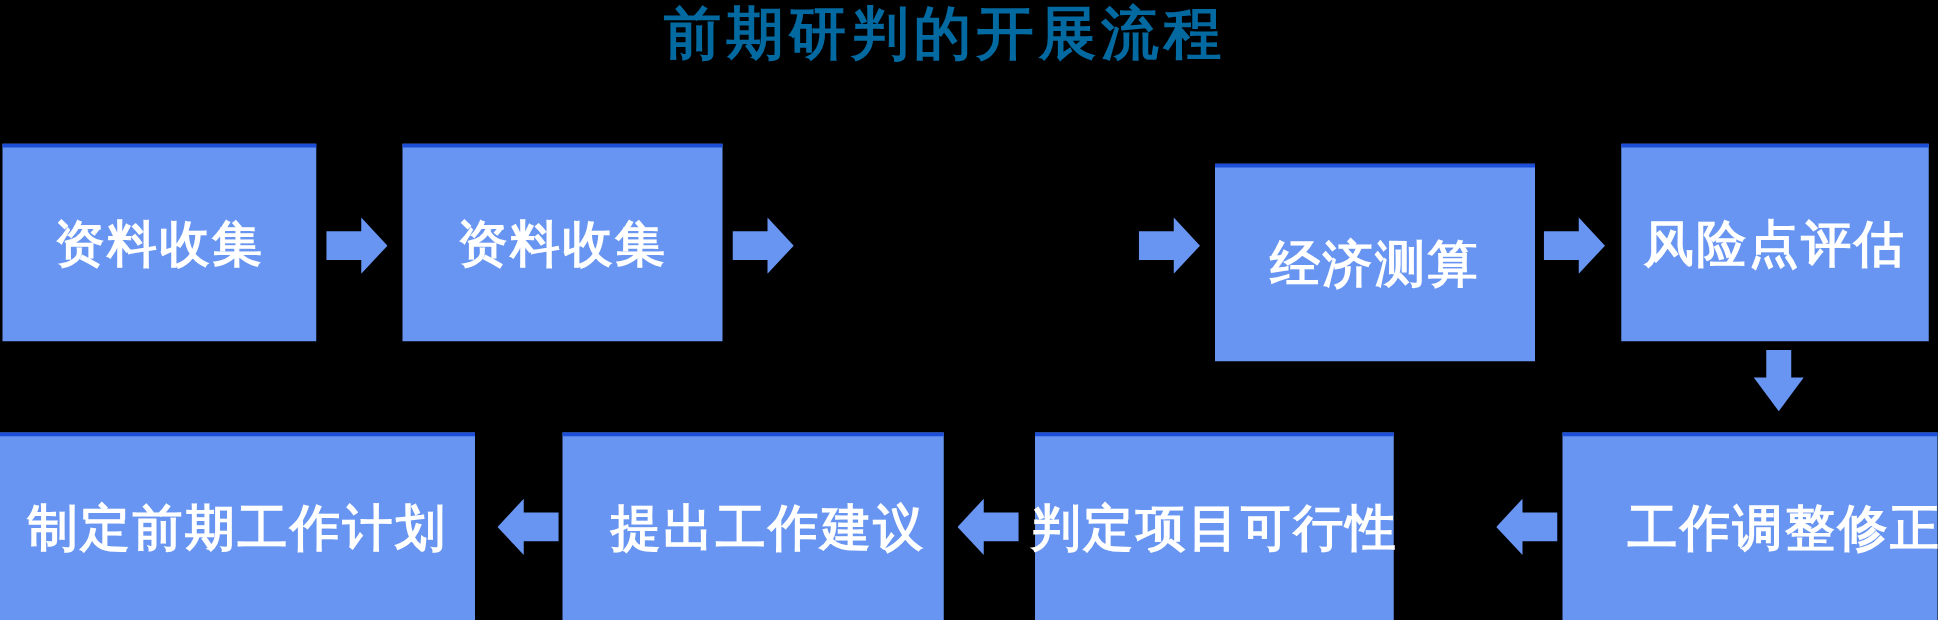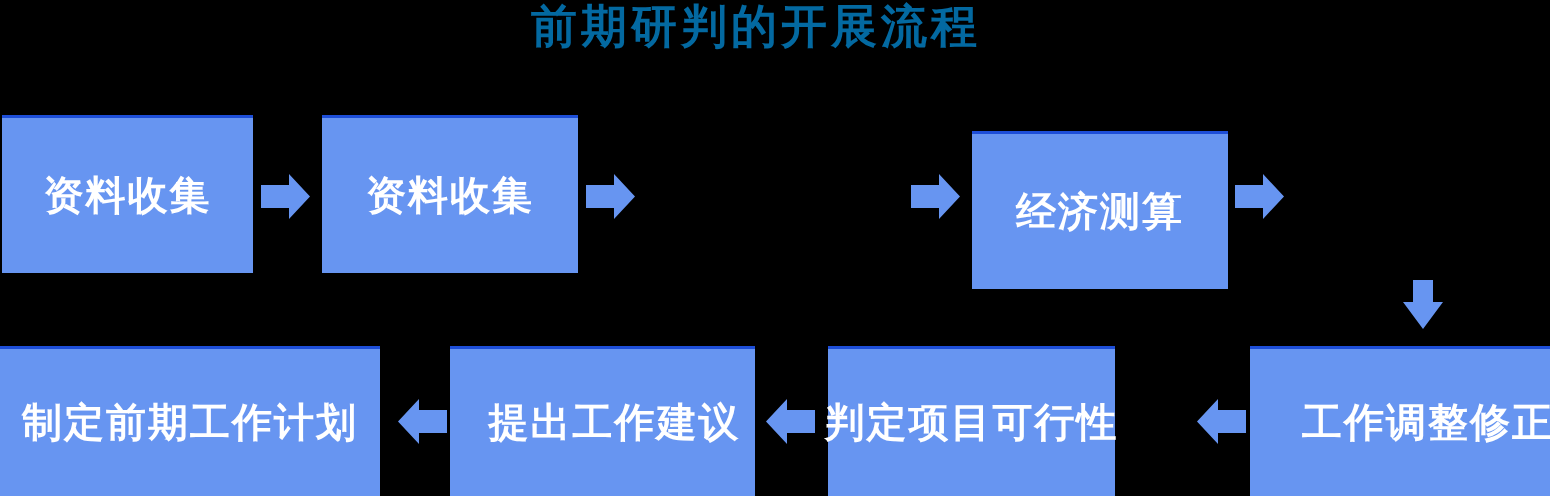--- a/index.html
+++ b/index.html
@@ -88,20 +88,23 @@
       </svg>
   </div>
   <div class="box" id="n4">
     <span>经济测算</span>
   </div>
   <div class="arrow" id="a4">
     <svg width="49" height="45" viewBox="0 0 49 45">
         <polygon points="0,11 28,11 28,0 49,22.5 28,45 28,34 0,34" fill="#6795F1"></polygon>
       </svg>
   </div>
+  <div class="box" id="n5">
+    <span>风险点评估</span>
+  </div>
 
   <div class="arrow" id="a5">
     <svg width="40" height="49" viewBox="0 0 40 49">
         <polygon points="10,0 30,0 30,22 40,22 20,49 0,22 10,22" fill="#6795F1"></polygon>
       </svg>
   </div>
 
   <div class="box" id="n6">
     <span>工作调整修正</span>
   </div>

